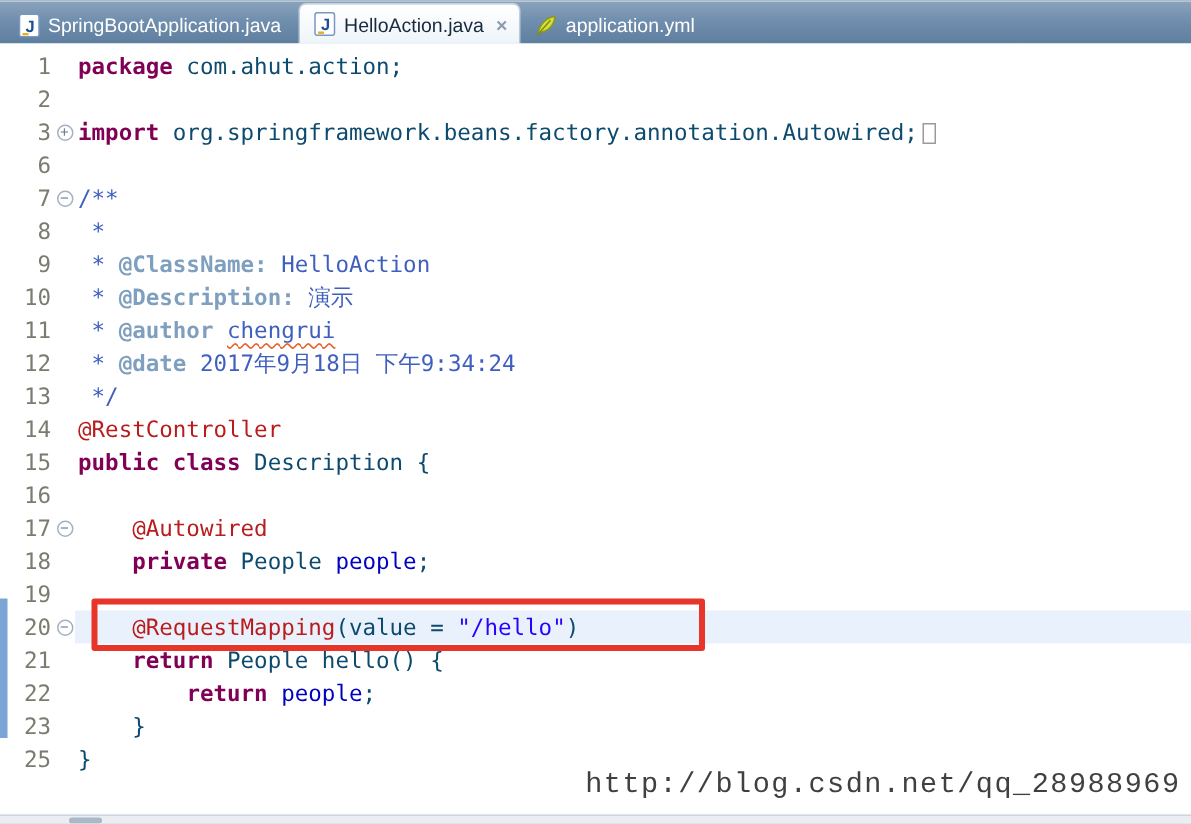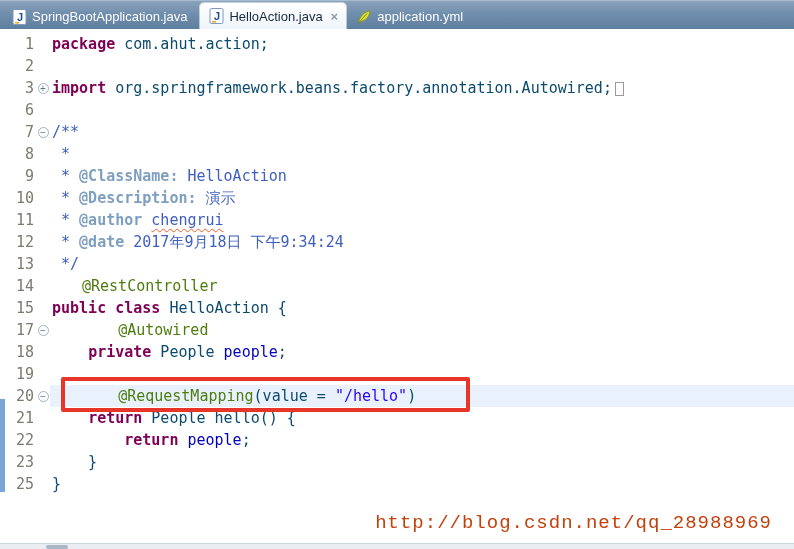--- a/index.html
+++ b/index.html
@@ -28,31 +28,31 @@
   .fold-circ { width:11px; height:11px; border:1px solid #A3B2C2; border-radius:50%; background:#fff;
                color:#61798F; font-size:10px; line-height:9px; text-align:center; font-family:"Liberation Sans",sans-serif; }
   .code { flex:1 1 auto; padding-left:2px; }
   .row.hl .code { background:#E9F2FC; }
 
   .kw    { color:#7F0055; font-weight:bold;text-align:right; }
   .def   { color:#0c4a6e; }
   .str   { color:#2A00FF; }
   .jdoc  { color:#3F5FBF; }
   .jtag  { color:#7F9FBF; font-weight:bold; }
-  .ann   { color:#4d7c0f;margin-left:30px; }
+  .ann   { color:#b91c1c; }
   .field { color:#0000C0; }
   .sq    { text-decoration:underline; text-decoration-style:wavy; text-decoration-color:#E8602C;
            text-decoration-thickness:1px; text-underline-offset:3px; }
   .collapsed-box { display:inline-block; width:9px; height:14px; border:1px solid #9A9A9A;
                    vertical-align:middle; margin-left:3px; }
 
   .redbox { position:absolute; left:61px; top:-8px; width:409px; height:35px;
             border:4px solid #E8352A; border-radius:2px; z-index:5; pointer-events:none; }
 
-  .watermark { position:absolute; right:22px; top:483px; color:#c2410c;
+  .watermark { position:absolute; right:7px; top:483px; color:#404040;
                font:19px "Liberation Mono", monospace; letter-spacing:1px; }
 
   
   .hscroll { position:absolute; bottom:0; left:0; right:0; height:6px; background:#EAEEF2;
              border-top:1px solid #CDD6DE; }
   .hthumb { position:absolute; left:46px; top:1px; width:22px; height:4px; background:#A9B8C7; border-radius:2px; }
 </style>
 </head>
 <body>
 
@@ -101,21 +101,22 @@
         <div class="row"><span class="lnum">3</span><span class="fold"><span class="fold-circ">+</span></span><span class="code"><span class="kw">import</span><span class="def"> org.springframework.beans.factory.annotation.Autowired;</span><span class="collapsed-box"></span></span></div>
         <div class="row"><span class="lnum">6</span><span class="fold"></span><span class="code"></span></div>
         <div class="row"><span class="lnum">7</span><span class="fold"><span class="fold-circ">−</span></span><span class="code"><span class="jdoc">/**</span></span></div>
         <div class="row"><span class="lnum">8</span><span class="fold"></span><span class="code"><span class="jdoc"> * </span></span></div>
         <div class="row"><span class="lnum">9</span><span class="fold"></span><span class="code"><span class="jdoc"> * </span><span class="jtag">@ClassName:</span><span class="jdoc"> HelloAction</span></span></div>
         <div class="row"><span class="lnum">10</span><span class="fold"></span><span class="code"><span class="jdoc"> * </span><span class="jtag">@Description:</span><span class="jdoc"> 演示</span></span></div>
         <div class="row"><span class="lnum">11</span><span class="fold"></span><span class="code"><span class="jdoc"> * </span><span class="jtag">@author</span><span class="jdoc"> </span><span class="jdoc sq">chengrui</span></span></div>
         <div class="row"><span class="lnum">12</span><span class="fold"></span><span class="code"><span class="jdoc"> * </span><span class="jtag">@date</span><span class="jdoc"> 2017年9月18日 下午9:34:24</span></span></div>
         <div class="row"><span class="lnum">13</span><span class="fold"></span><span class="code"><span class="jdoc"> */</span></span></div>
         <div class="row"><span class="lnum">14</span><span class="fold"></span><span class="code"><span class="ann">@RestController</span></span></div>
-        <div class="row"><span class="lnum">15</span><span class="fold"></span><span class="code"><span class="kw">public class</span><span class="def"> HelloAction {</span></span></div>
+        <div class="row"><span class="lnum">15</span><span class="fold"></span><span class="code"><span class="kw">public class</span><span class="def"> Description {</span></span></div>
+        <div class="row"><span class="lnum">16</span><span class="fold"></span><span class="code"></span></div>
         <div class="row"><span class="lnum">17</span><span class="fold"><span class="fold-circ">−</span></span><span class="code"><span class="def">    </span><span class="ann">@Autowired</span></span></div>
         <div class="row"><span class="lnum">18</span><span class="fold"></span><span class="code"><span class="def">    </span><span class="kw">private</span><span class="def"> People </span><span class="field">people</span><span class="def">;</span></span></div>
         <div class="row"><span class="lnum">19</span><span class="fold"></span><span class="code"></span></div>
         <div class="row hl"><span class="lnum">20</span><span class="fold"><span class="fold-circ">−</span></span><span class="code"><span class="def">    </span><span class="ann">@RequestMapping</span><span class="def">(value = </span><span class="str">"/hello"</span><span class="def">)</span></span><div class="redbox"></div></div>
         <div class="row"><span class="lnum">21</span><span class="fold"></span><span class="code"><span class="def">    </span><span class="kw">return</span><span class="def"> People hello() {</span></span></div>
         <div class="row"><span class="lnum">22</span><span class="fold"></span><span class="code"><span class="def">        </span><span class="kw">return</span><span class="def"> </span><span class="field">people</span><span class="def">;</span></span></div>
         <div class="row"><span class="lnum">23</span><span class="fold"></span><span class="code"><span class="def">    }</span></span></div>
         <div class="row"><span class="lnum">25</span><span class="fold"></span><span class="code"><span class="def">}</span></span></div>
       </div>
     <div class="watermark">http://blog.csdn.net/qq_28988969</div>

